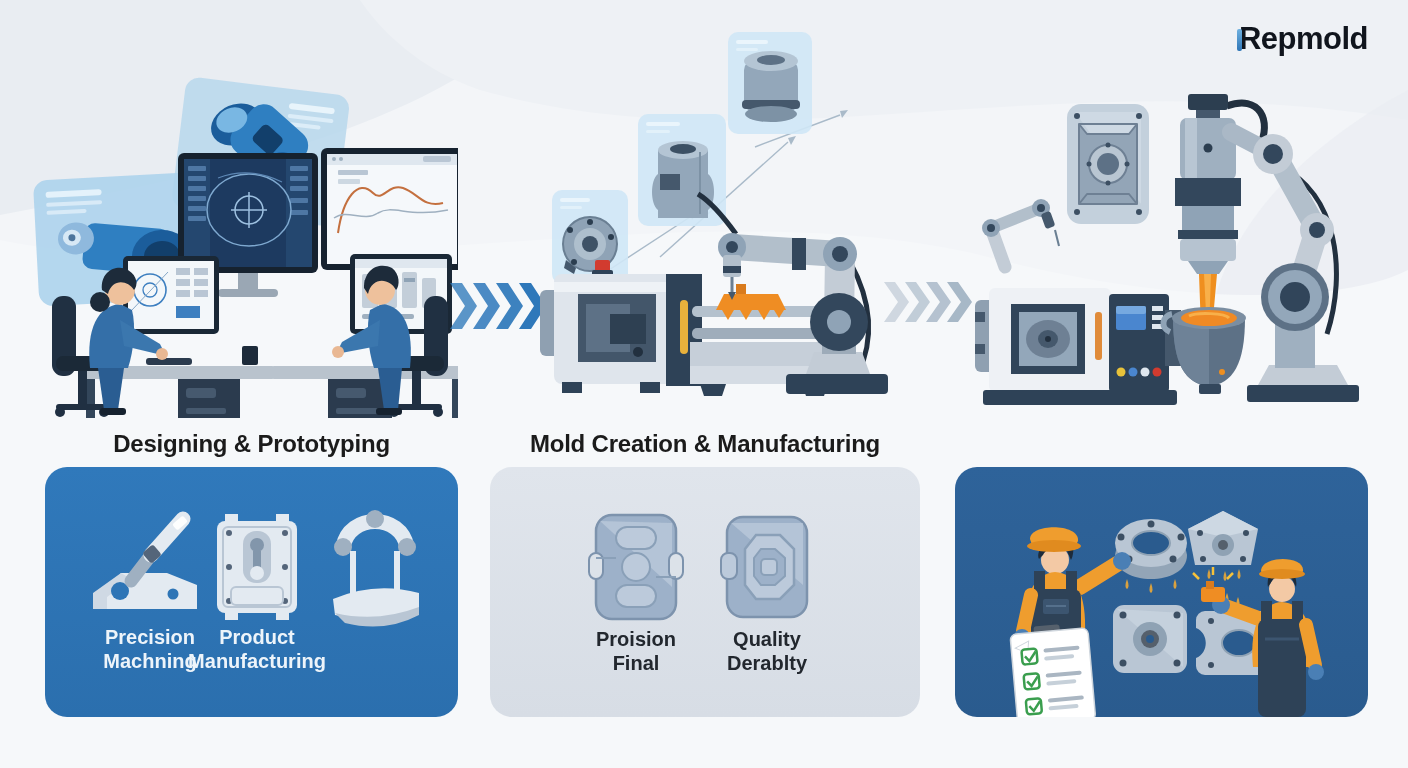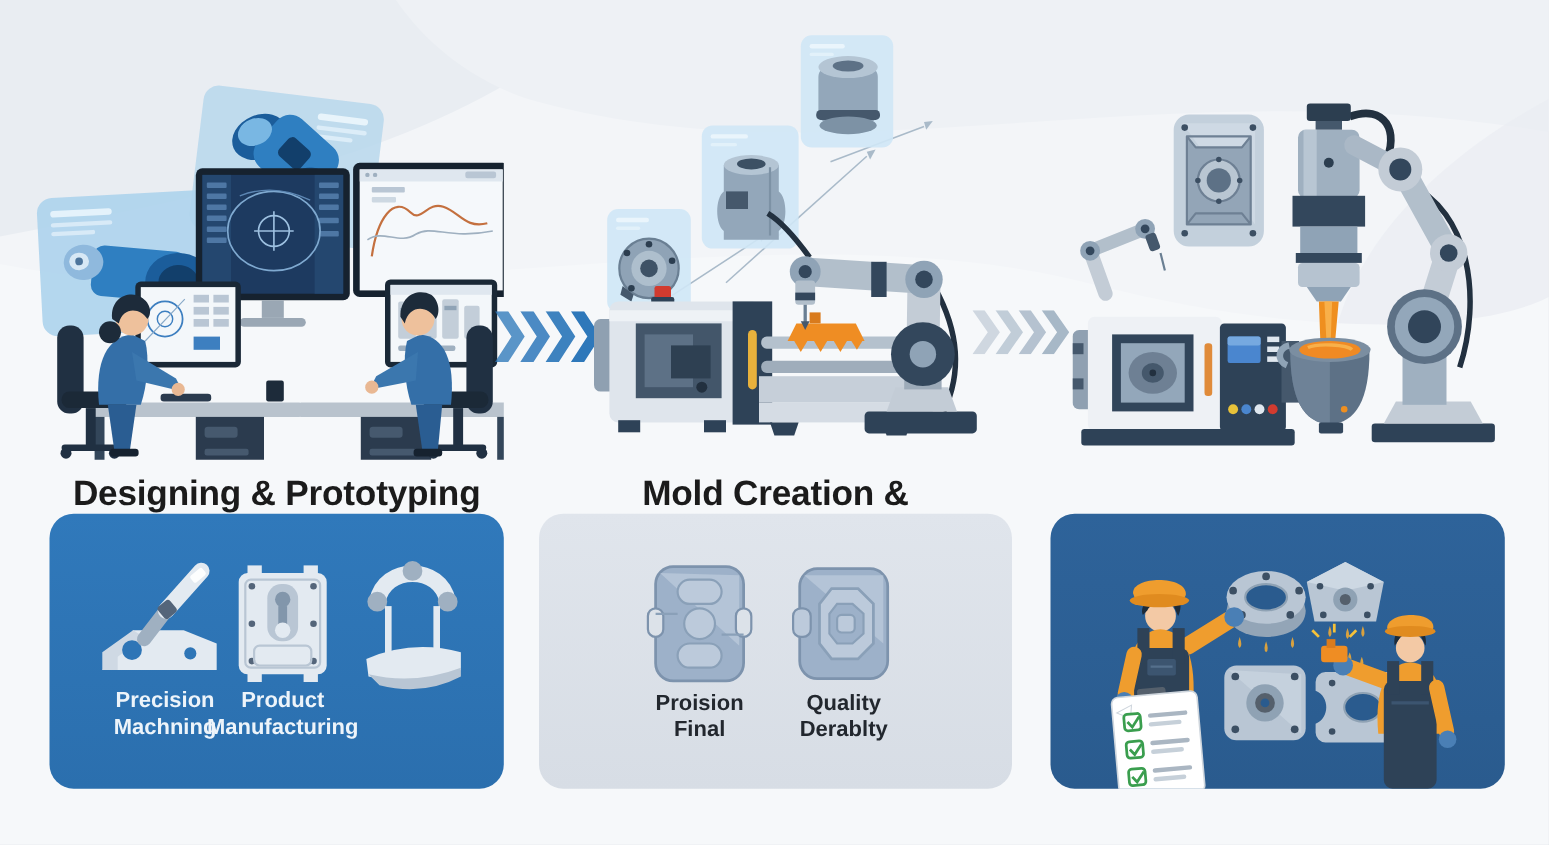--- a/index.html
+++ b/index.html
@@ -11,21 +11,21 @@
   }
   .abs{position:absolute;}
   
   #bg-waves{left:0;top:0;width:1408px;height:768px;}
   
   #logo{top:22px;right:40px;font-size:31px;font-weight:bold;color:#10151d;
         letter-spacing:-0.5px;line-height:34px;padding-left:2px;}
   #logo .accent-bar{position:absolute;left:0px;top:7px;width:5px;height:22px;border-radius:2px;
         background:linear-gradient(180deg,#6fb1e0,#2e75b6);}
   
-  .stage-title{top:430px;height:32px;font-size:32px;font-weight:bold;color:#1b1b1b;
+  .stage-title{top:430px;height:32px;font-size:24px;font-weight:bold;color:#1b1b1b;
         text-align:center;letter-spacing:-0.2px;}
   #title-1{left:45px;width:413px;}
   #title-2{left:490px;width:430px;text-align:center;}
   #title-3{left:955px;width:413px;}
   
   .panel{top:467px;height:250px;border-radius:22px;}
   #panel-design{left:45px;width:413px;background:linear-gradient(180deg,#3079bb,#2b6fae);}
   #panel-mold{left:490px;width:430px;background:linear-gradient(180deg,#e0e5ec,#d7dde5);}
   #panel-quality{left:955px;width:413px;background:linear-gradient(180deg,#2e639a,#2a5b8e);}
   .panel-label{position:absolute;text-align:center;font-weight:bold;font-size:20px;line-height:24px;}
@@ -38,20 +38,24 @@
 
 <div id="canvas">
 
   <svg id="bg-waves" class="abs" width="1408" height="768" viewBox="0 0 1408 768">
     <path d="M0,0 H560 C430,130 230,170 0,215 Z" fill="#e9edf2"></path>
     <path d="M360,0 H1408 V120 C1050,60 760,170 480,90 C420,70 380,30 360,0 Z" fill="#eef1f5"></path>
     <path d="M1408,90 C1240,180 1150,330 1250,470 L1408,470 Z" fill="#e9edf2" opacity="0.7"></path>
     <path d="M0,240 C300,300 700,180 1000,260 C1200,310 1350,300 1408,270 L1408,768 L0,768 Z" fill="#f6f8fa"></path>
   </svg>
 
+  <div id="logo" class="abs">
+    <span class="accent-bar"></span>
+    <span>Repmold</span>
+  </div>
 
   <svg class="abs" style="left:28px;top:58px;" width="430" height="360" viewBox="0 0 430 360">
 
     <g transform="rotate(7 235 95)">
       <rect x="150" y="28" width="165" height="132" rx="14" fill="#b7d7ec" opacity="0.85"></rect>
       <rect x="255" y="42" width="46" height="6" rx="3" fill="#e8f4fb"></rect>
       <rect x="255" y="53" width="46" height="4" rx="2" fill="#dcedf8"></rect>
       <rect x="255" y="61" width="34" height="4" rx="2" fill="#dcedf8"></rect>
       <g>
         <ellipse cx="205" cy="70" rx="26" ry="20" fill="#1b5d9b" transform="rotate(-30 205 70)"></ellipse>

